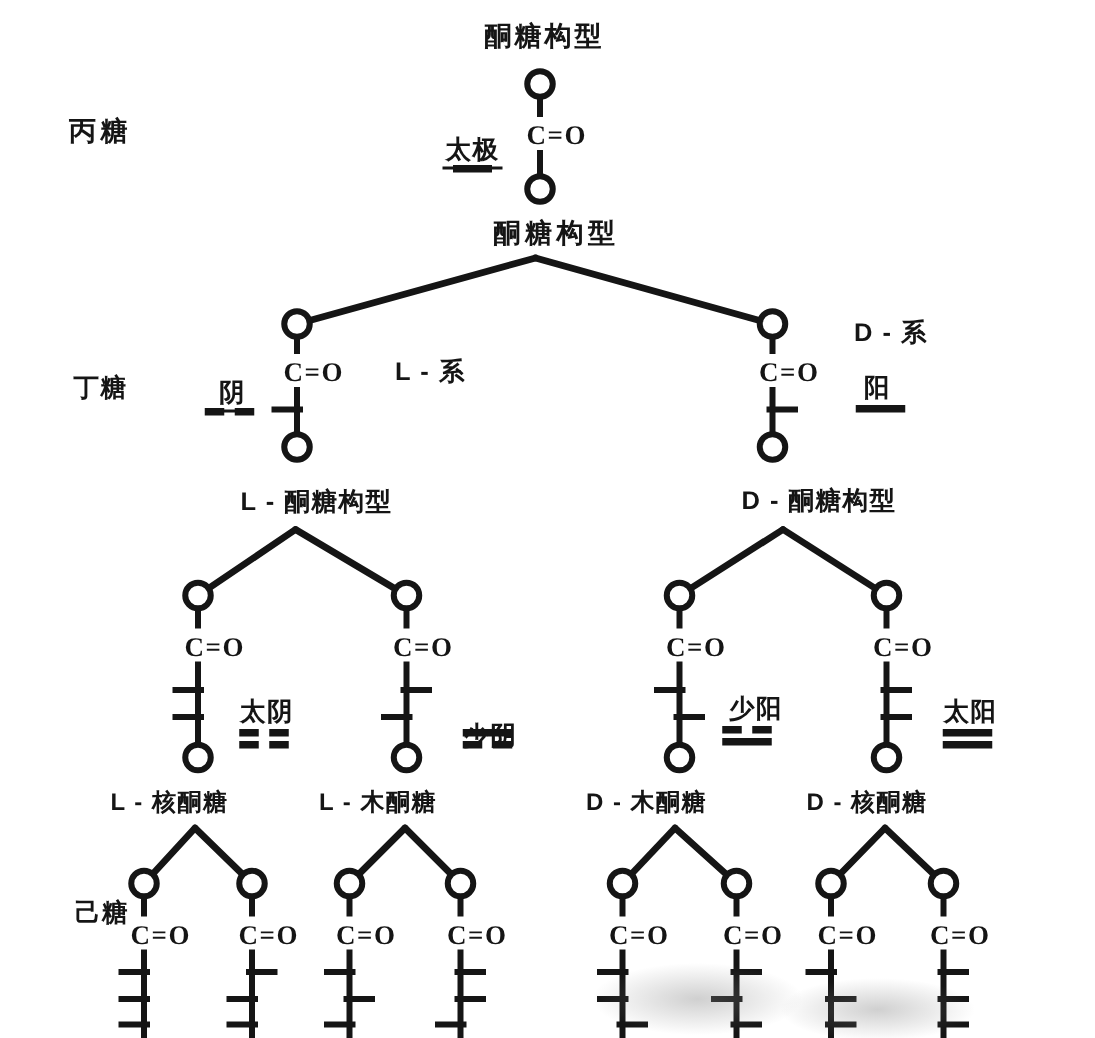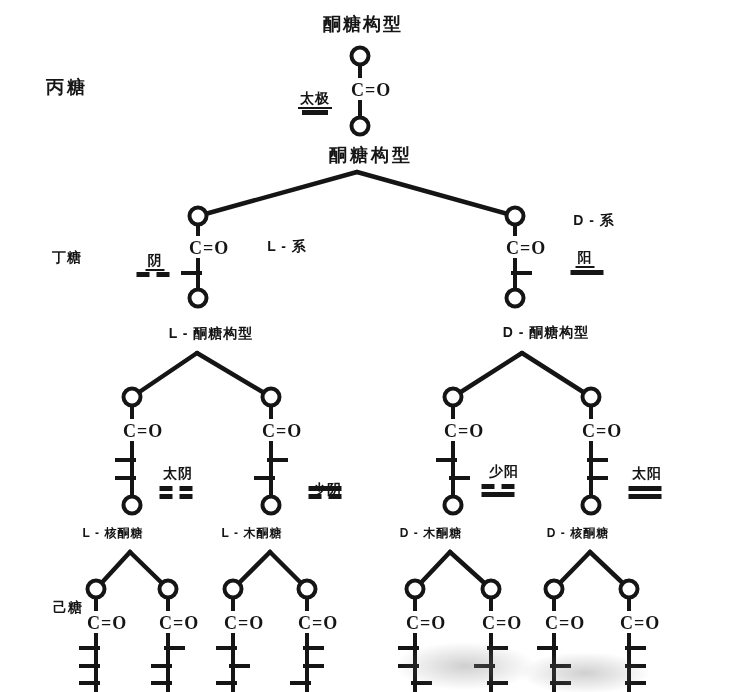--- a/index.html
+++ b/index.html
@@ -6,24 +6,24 @@
   html,body{margin:0;padding:0;}
   body{width:730px;height:692px;background:var(--paper);position:relative;overflow:hidden;
        font-family:"Liberation Sans", sans-serif;}
   #figure-root{position:absolute;inset:0;width:730px;height:692px;}
   svg{position:absolute;left:0;top:0;}
   .bond{stroke:var(--ink);stroke-width:4;stroke-linecap:butt;fill:none;}
   .edge{stroke:var(--ink);stroke-width:4.5;stroke-linecap:round;fill:none;}
   .carbon{fill:var(--paper);stroke:var(--ink);stroke-width:4;}
   .co{font-family:"Liberation Serif", serif;font-weight:700;font-size:18px;fill:var(--ink);letter-spacing:1px;}
   .lbl{position:absolute;transform:translateX(-50%);white-space:nowrap;color:var(--ink);
-       font-weight:700;font-size:14px;letter-spacing:1px;line-height:1.15;}
+       font-weight:700;font-size:17px;letter-spacing:1px;line-height:1.15;}
   .t19{font-size:18px;letter-spacing:2px;}
   .t18{font-size:18px;letter-spacing:3px;}
-  .t16{font-size:12px;letter-spacing:1px;}
+  .t16{font-size:16px;letter-spacing:1px;}
   .ul{border-bottom:2px solid var(--ink);padding:0 2px 1px 2px;}
   .yy{position:absolute;transform:translateX(-50%);display:flex;flex-direction:column;gap:3px;align-items:center;}
   .yyrow{height:5px;width:33px;}
   .yyrow.solid{background:var(--ink);}
   .yyrow.broken{display:flex;justify-content:space-between;background:none;}
   .yyrow .dash{width:13px;height:5px;background:var(--ink);}
   .yy-sm .yyrow{width:26px;}
   .smudge{position:absolute;border-radius:50%;
           background:radial-gradient(closest-side, rgba(130,130,130,0.38), rgba(130,130,130,0));}
 </style>

